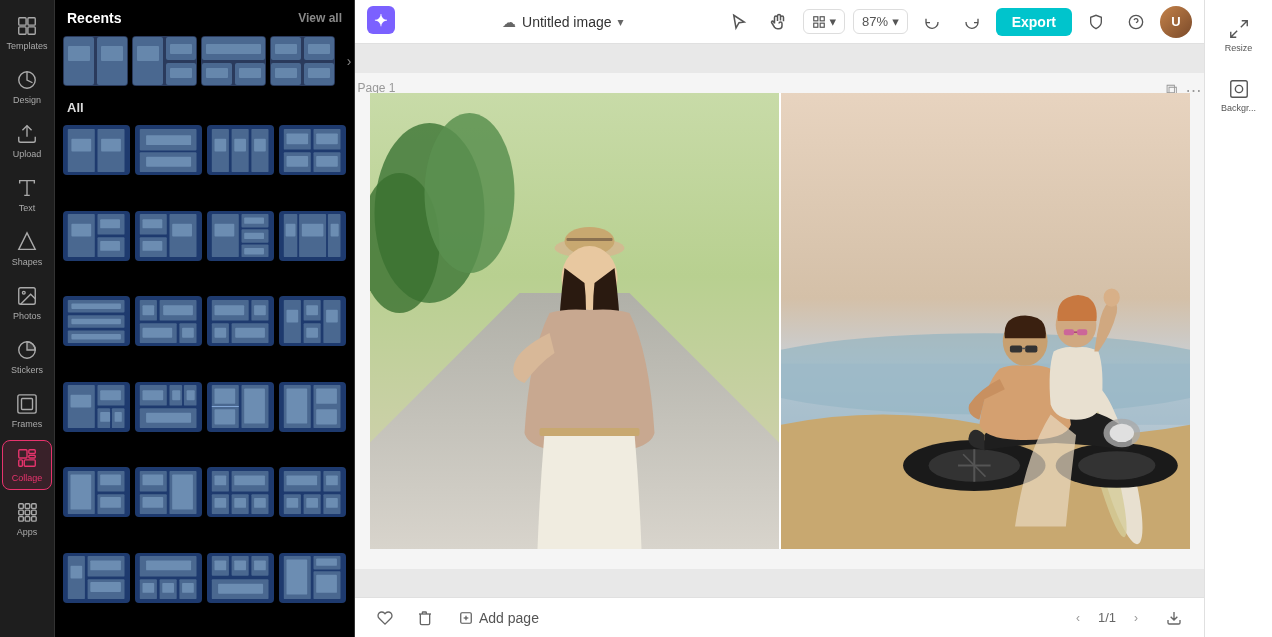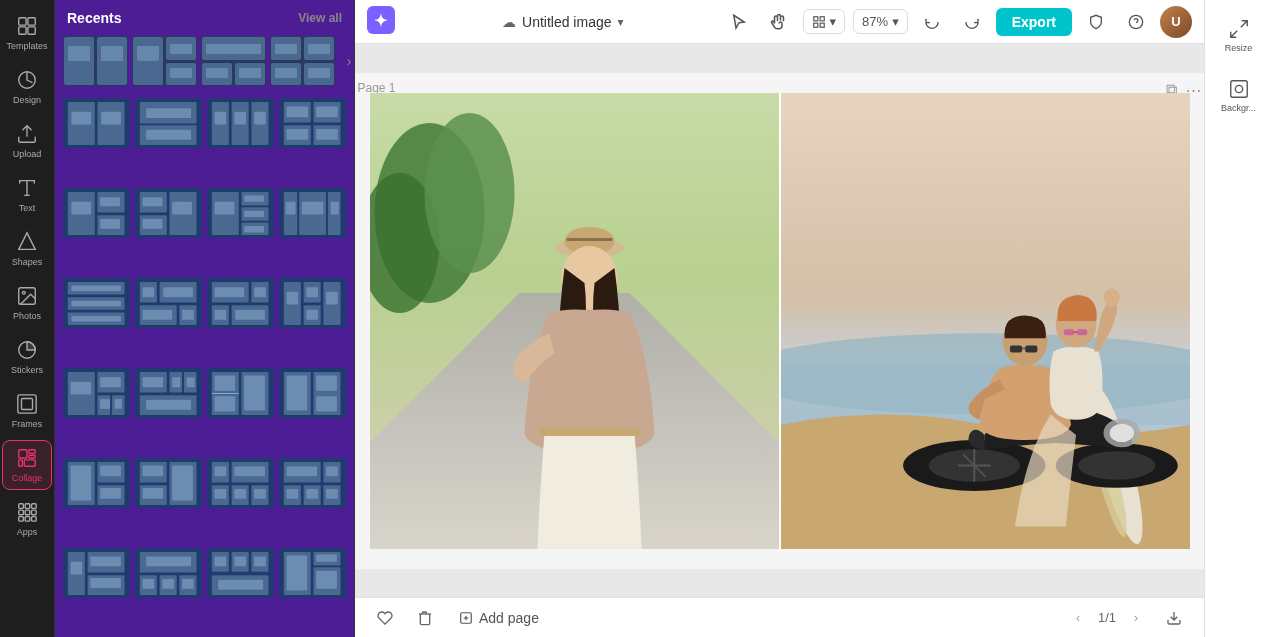--- a/index.html
+++ b/index.html
@@ -31,21 +31,21 @@
       gap: 4px;
       transition: background 0.15s;
     }
     .sidebar-icon-item.active { background: #e8336d22; color: #e8336d; border: 1px solid #e8336d; text-align: center; }
     .sidebar-icon-item svg { width: 22px; height: 22px; }
     .sidebar-icon-item span { font-size: 9px; }
 
     
     .collage-panel {
       width: 300px;
-      background: #4c1d95;
+      background: #000000;
       display: flex;
       flex-direction: column;
       overflow: hidden;
       border-right: 1px solid #333;
       flex-shrink: 0;
     }
     .panel-header {
       display: flex;
       justify-content: space-between;
       align-items: center;
@@ -534,20 +534,21 @@
             <rect x="5" y="8" width="22" height="10" fill="#7a9cc0" rx="1" opacity="0.6"></rect>
             <rect x="38" y="8" width="22" height="10" fill="#7a9cc0" rx="1" opacity="0.6"></rect>
             <rect x="5" y="32" width="22" height="10" fill="#7a9cc0" rx="1" opacity="0.6"></rect>
             <rect x="38" y="32" width="22" height="10" fill="#7a9cc0" rx="1" opacity="0.6"></rect>
           </svg>
       </div>
     </div>
     <div class="scroll-arrow">›</div>
   </div>
 
+  <div class="all-section-label">All</div>
 
   <div class="templates-grid">
 
     <div class="grid-thumb">
       <svg viewBox="0 0 65 50">
           <rect x="1" y="1" width="30" height="48" fill="#4a6890" rx="1"></rect>
           <rect x="34" y="1" width="30" height="48" fill="#4a6890" rx="1"></rect>
           <rect x="5" y="12" width="22" height="14" fill="#7a9cc0" opacity="0.7" rx="1"></rect>
           <rect x="38" y="12" width="22" height="14" fill="#7a9cc0" opacity="0.7" rx="1"></rect>
         </svg>

